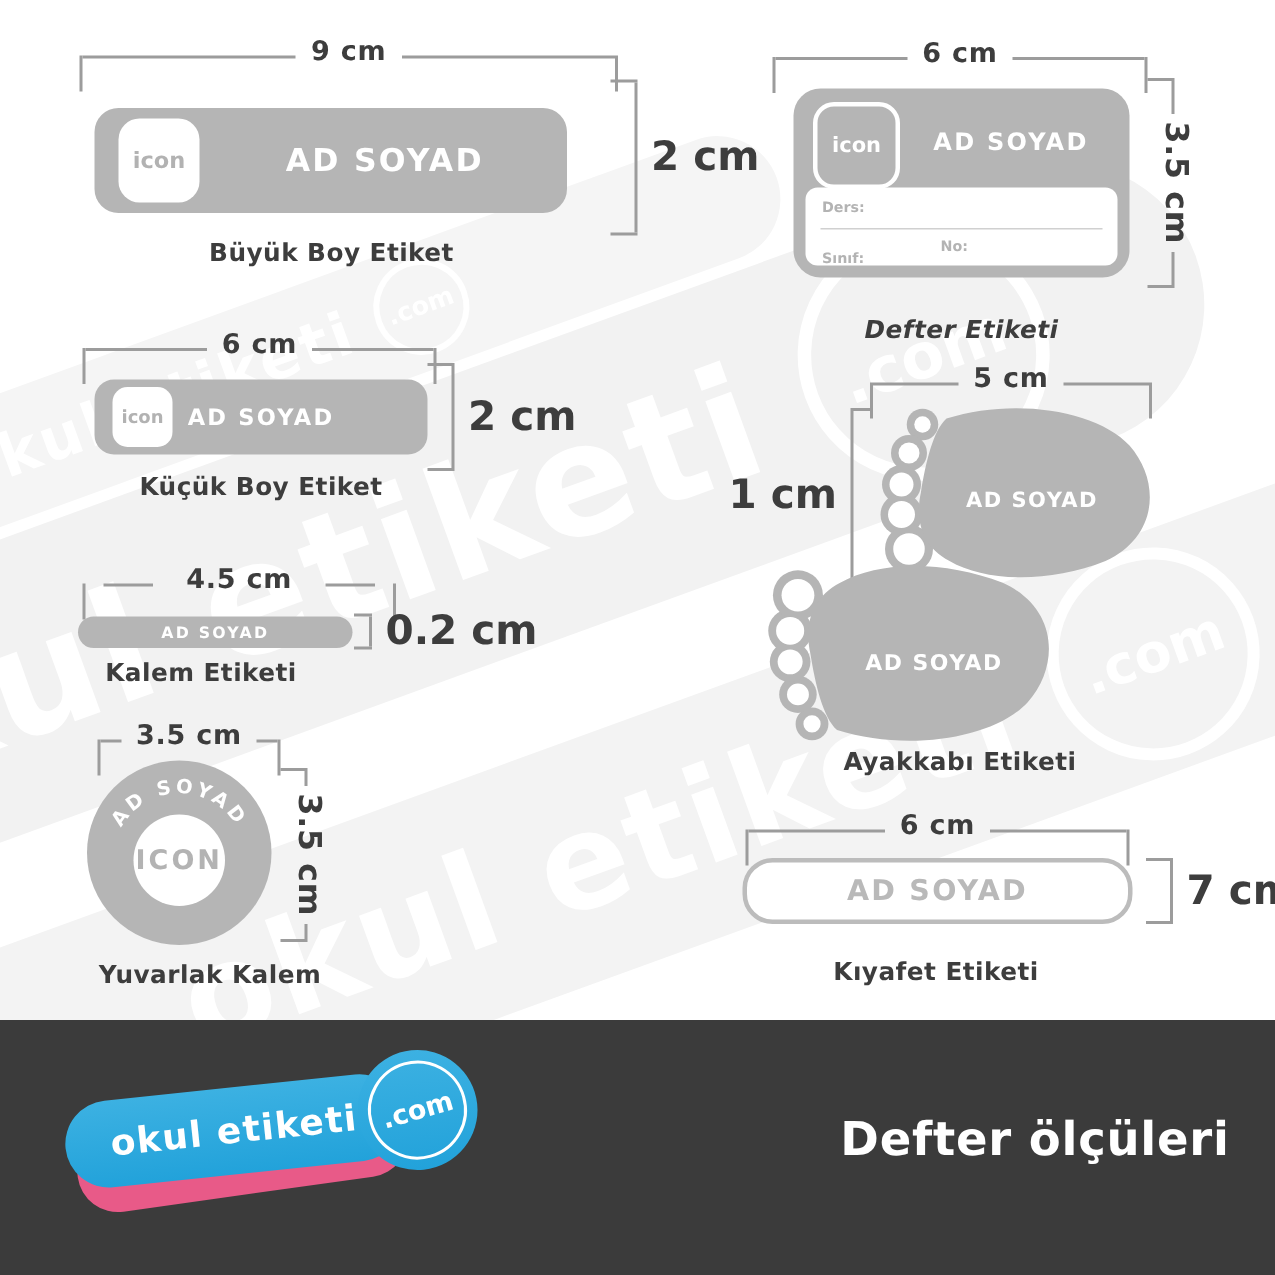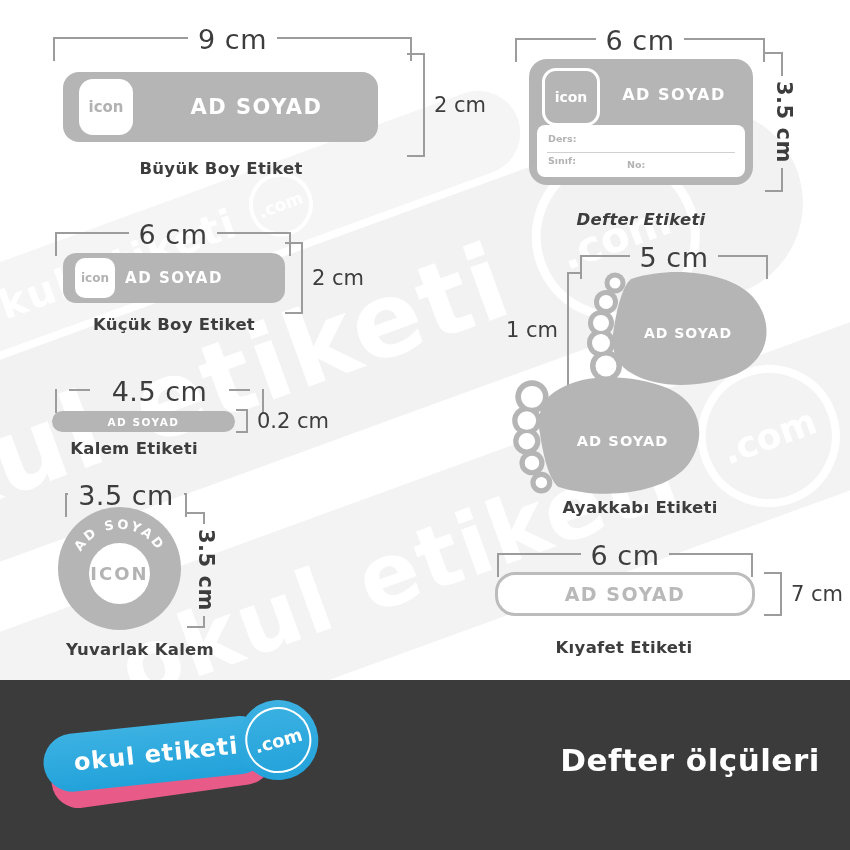--- a/index.html
+++ b/index.html
@@ -18,29 +18,29 @@
         font-size:104px;padding-left:90px;gap:34px;}
   .wm-b .ring{width:150px;height:150px;border-width:9px;font-size:42px;}
   .wm-c{left:-120px;top:432px;width:1150px;height:158px;transform:rotate(-20deg);
         font-size:88px;padding-left:215px;gap:30px;background:#f3f3f3;}
   .wm-c .ring{width:126px;height:126px;border-width:8px;font-size:36px;}
 
   
   .hm{position:absolute;display:flex;align-items:flex-start;z-index:1;}
   .hm .tick{width:2px;height:24px;background:#9c9c9c;flex:none;}
   .hm .seg{flex:1;height:2px;background:#9c9c9c;}
-  .hm .mtext{margin-top:-13px;padding:0 10px;font-size:27px;font-weight:normal;color:#3d3d3d;
+  .hm .mtext{margin-top:-13px;padding:0 10px;font-size:18px;font-weight:bold;color:#3d3d3d;
              line-height:1.2;letter-spacing:.5px;white-space:nowrap;}
   .vm{position:absolute;display:flex;flex-direction:column;align-items:flex-end;z-index:1;}
   .vm .tick{height:2px;width:18px;background:#9c9c9c;flex:none;}
   .vm .seg{width:2px;flex:1;background:#9c9c9c;}
   .vm .vtext{writing-mode:vertical-rl;font-size:21px;font-weight:bold;color:#3d3d3d;
              letter-spacing:.5px;margin:5px -11px;line-height:1;}
   .vm .otext{position:absolute;left:100%;top:50%;transform:translateY(-50%);margin-left:9px;
-             font-size:21px;font-weight:normal;color:#3d3d3d;white-space:nowrap;}
+             font-size:27px;font-weight:bold;color:#3d3d3d;white-space:nowrap;}
   .vm.flip{align-items:flex-start;}
   .vm.flip .otext{left:auto;right:100%;margin:0 9px 0 0;}
 
   
   .lab{position:absolute;background:#b5b5b5;z-index:1;}
   .name{color:#fff;font-weight:bold;letter-spacing:1.5px;}
   .iconbox{position:absolute;background:#fff;color:#b2b2b2;display:flex;align-items:center;
            justify-content:center;font-weight:bold;}
   .cap{position:absolute;font-weight:bold;color:#3d3d3d;font-size:16.5px;letter-spacing:.3px;
        z-index:1;white-space:nowrap;transform:translateX(-50%);}
@@ -56,21 +56,21 @@
   .hm-defter{left:515px;top:38px;width:250px;}
   .vm-defter{left:765px;top:52px;height:140px;}
   .lab-defter{left:529px;top:59px;width:224px;height:126px;border-radius:18px;}
   .lab-defter .iconbox{left:13px;top:9px;width:52px;height:52px;border-radius:14px;
                        background:transparent;border:3px solid #fff;color:#fff;font-size:14px;}
   .lab-defter .name{position:absolute;left:72px;right:6px;top:26px;font-size:16px;text-align:center;}
   .defter-panel{position:absolute;left:8px;top:66px;width:208px;height:52px;background:#fff;
                 border-radius:8px;color:#b3b3b3;font-size:9.5px;font-weight:bold;}
   .defter-ders{position:absolute;left:11px;top:8px;}
   .defter-divider{position:absolute;left:10px;right:10px;top:27px;height:1px;background:#d0d0d0;}
-  .defter-sinif{position:absolute;left:11px;top:30px;}
+  .defter-sinif{position:absolute;left:11px;top:42px;}
   .defter-no{position:absolute;left:90px;top:34px;}
   .cap-defter{left:641px;top:210px;font-style:italic;}
 
   .hm-kucuk{left:55px;top:232px;width:236px;}
   .vm-kucuk{left:285px;top:242px;height:72px;}
   .lab-kucuk{left:63px;top:253px;width:222px;height:50px;border-radius:13px;}
   .lab-kucuk .iconbox{left:12px;top:5px;width:40px;height:40px;border-radius:10px;font-size:12px;}
   .lab-kucuk .name{position:absolute;inset:0;display:flex;align-items:center;justify-content:center;
                    font-size:15px;}
   .cap-kucuk{left:174px;top:315px;}

